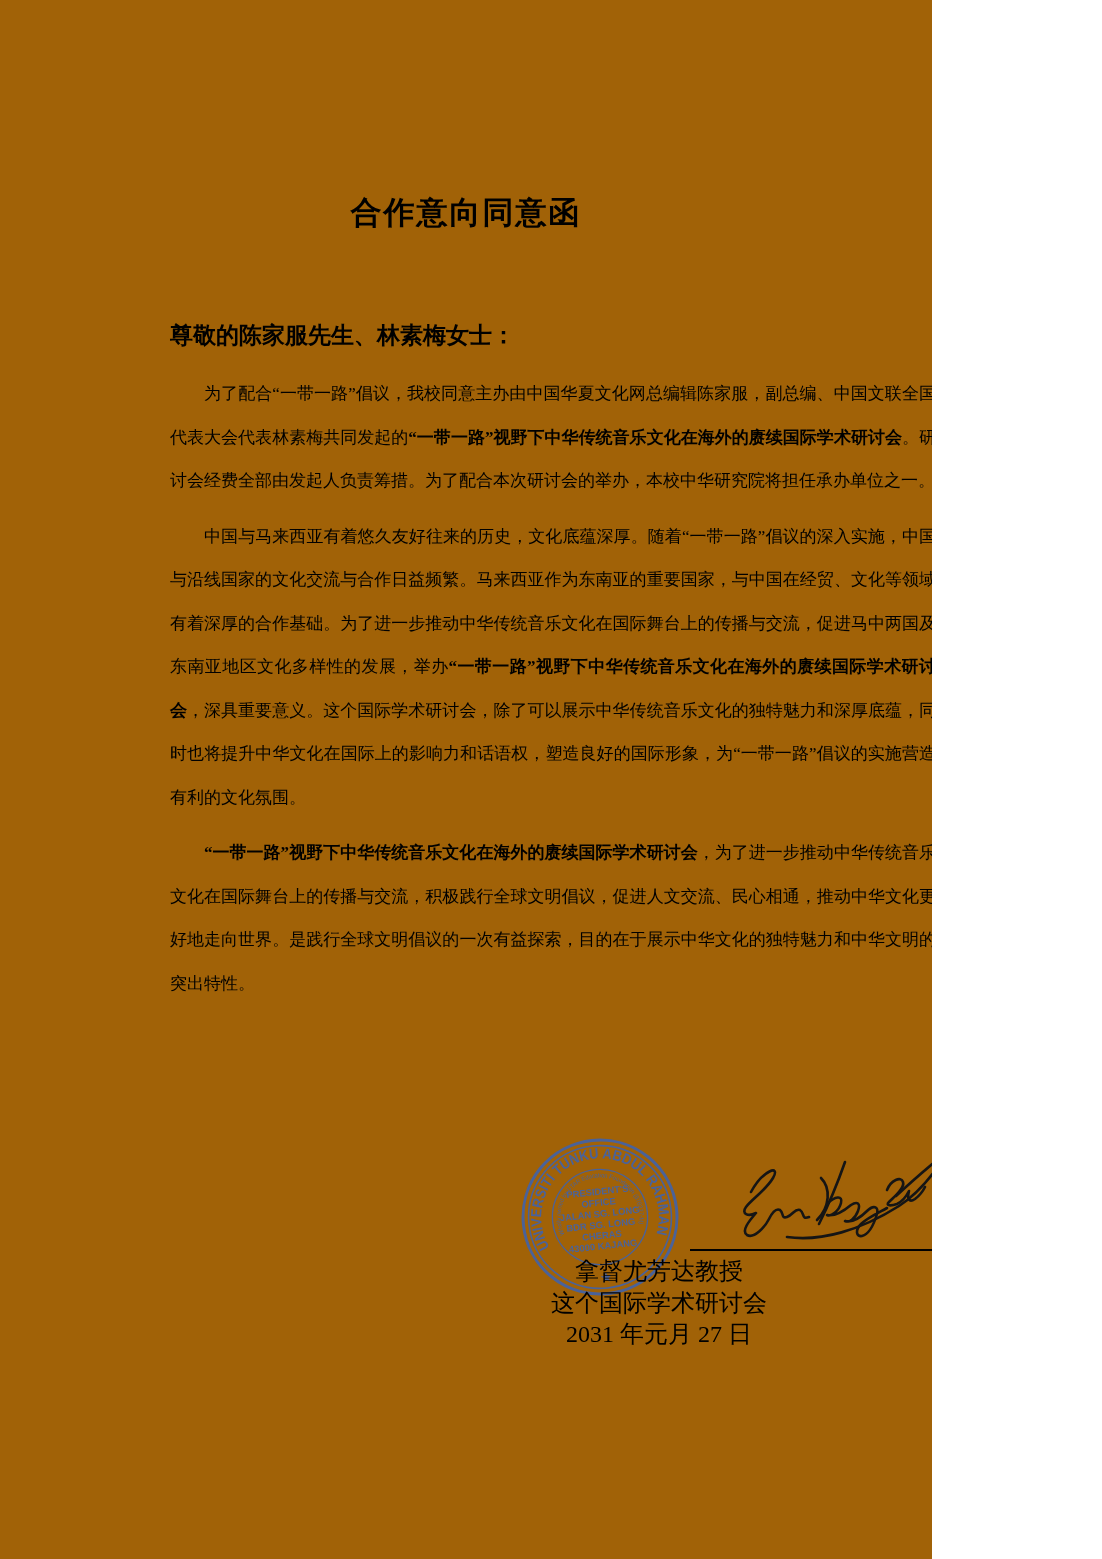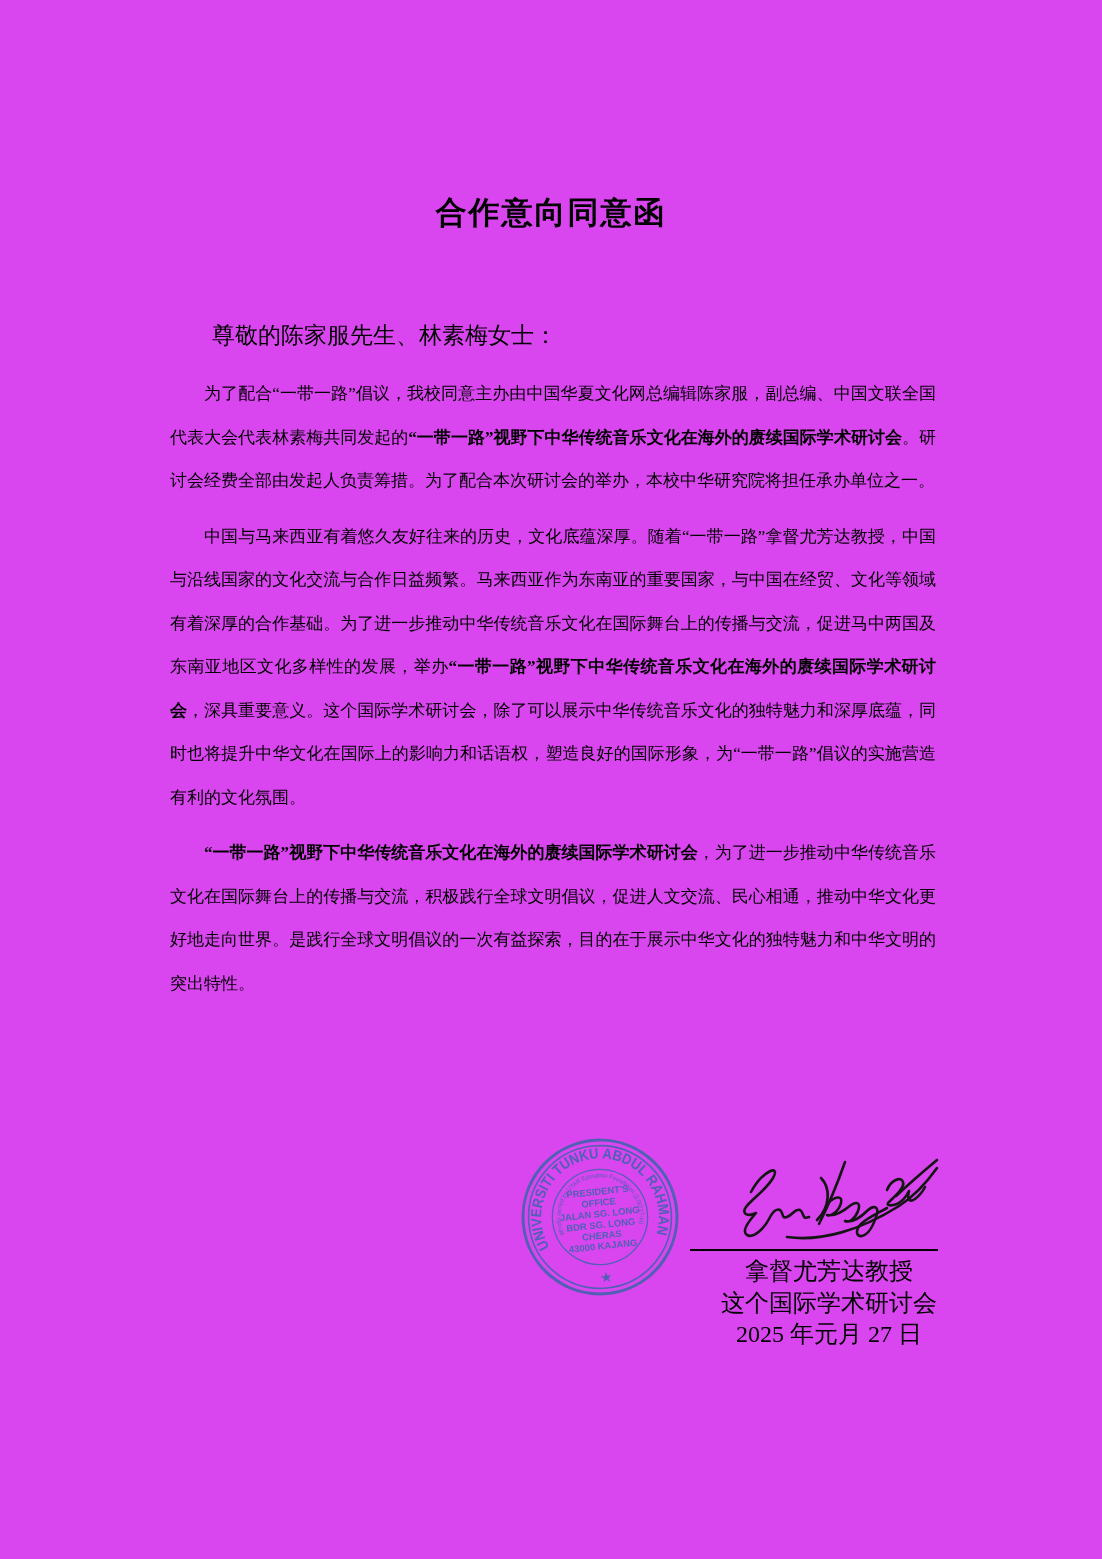--- a/index.html
+++ b/index.html
@@ -1,41 +1,40 @@
 <!DOCTYPE html>
 <html><head>
 <meta charset="utf-8">
 <style>
   html, body { margin: 0; padding: 0; background: #ffffff; }
   .page {
     position: relative;
-    width: 1102px;
+    width: 932px;
     height: 1559px;
-    background: #d946ef;
+    background: #a16207;
     overflow: hidden;
     font-family: "Liberation Serif", serif;
     color: #000000;
   }
   .doc-title {
     position: absolute;
     top: 192px;
     left: 0;
     width: 100%;
     text-align: center;
     font-size: 31px;
     font-weight: bold;
     letter-spacing: 2px;
   }
   .salutation {
     position: absolute;
     top: 320px;
     left: 170px;
     font-size: 23px;
-    font-weight: normal;
-    margin-left: 42px;
+    font-weight: bold;
   }
   .body-text {
     position: absolute;
     top: 372px;
     left: 170px;
     width: 766px;
     font-size: 17px;
     line-height: 43.5px;
     text-align: justify;
     text-justify: inter-character;
@@ -86,21 +85,21 @@
 <body>
 
 <div class="page">
 
   <div class="doc-title">合作意向同意函</div>
 
   <div class="salutation">尊敬的陈家服先生、林素梅女士：</div>
 
   <div class="body-text">
     <p><span>为了配合“一带一路”倡议，我校同意主办由中国华夏文化网总编辑陈家服，副总编、中国文联全国代表大会代表林素梅共同发起的</span><span class="bold-seg">“一带一路”视野下中华传统音乐文化在海外的赓续国际学术研讨会</span><span>。研讨会经费全部由发起人负责筹措。为了配合本次研讨会的举办，本校中华研究院将担任承办单位之一。</span></p>
-    <p><span>中国与马来西亚有着悠久友好往来的历史，文化底蕴深厚。随着“一带一路”拿督尤芳达教授，中国与沿线国家的文化交流与合作日益频繁。马来西亚作为东南亚的重要国家，与中国在经贸、文化等领域有着深厚的合作基础。为了进一步推动中华传统音乐文化在国际舞台上的传播与交流，促进马中两国及东南亚地区文化多样性的发展，举办</span><span class="bold-seg">“一带一路”视野下中华传统音乐文化在海外的赓续国际学术研讨会</span><span>，深具重要意义。这个国际学术研讨会，除了可以展示中华传统音乐文化的独特魅力和深厚底蕴，同时也将提升中华文化在国际上的影响力和话语权，塑造良好的国际形象，为“一带一路”倡议的实施营造有利的文化氛围。</span></p>
+    <p><span>中国与马来西亚有着悠久友好往来的历史，文化底蕴深厚。随着“一带一路”倡议的深入实施，中国与沿线国家的文化交流与合作日益频繁。马来西亚作为东南亚的重要国家，与中国在经贸、文化等领域有着深厚的合作基础。为了进一步推动中华传统音乐文化在国际舞台上的传播与交流，促进马中两国及东南亚地区文化多样性的发展，举办</span><span class="bold-seg">“一带一路”视野下中华传统音乐文化在海外的赓续国际学术研讨会</span><span>，深具重要意义。这个国际学术研讨会，除了可以展示中华传统音乐文化的独特魅力和深厚底蕴，同时也将提升中华文化在国际上的影响力和话语权，塑造良好的国际形象，为“一带一路”倡议的实施营造有利的文化氛围。</span></p>
     <p><span></span><span class="bold-seg">“一带一路”视野下中华传统音乐文化在海外的赓续国际学术研讨会</span><span>，为了进一步推动中华传统音乐文化在国际舞台上的传播与交流，积极践行全球文明倡议，促进人文交流、民心相通，推动中华文化更好地走向世界。是践行全球文明倡议的一次有益探索，目的在于展示中华文化的独特魅力和中华文明的突出特性。</span></p>
   </div>
 
   <svg class="stamp" viewBox="0 0 160 160">
     <g stroke="#3f63ae" fill="none">
       <circle cx="80" cy="80" r="76" stroke-width="3"></circle>
       <circle cx="80" cy="80" r="70.5" stroke-width="1.6"></circle>
       <circle cx="80" cy="80" r="47" stroke-width="1.3"></circle>
     </g>
     <defs>
@@ -134,16 +133,16 @@
       <path d="M 193,56 C 208,42 222,30 234,20"></path>
       <path d="M 84,97 C 118,102 158,90 196,66 C 210,57 224,42 234,28"></path>
     </g>
   </svg>
 
   <div class="sig-line"></div>
 
   <div class="sign-block">
     <div>拿督尤芳达教授</div>
     <div>这个国际学术研讨会</div>
-    <div>2025 年元月 27 日</div>
+    <div>2031 年元月 27 日</div>
   </div>
 
 </div>
 
 </body></html>

